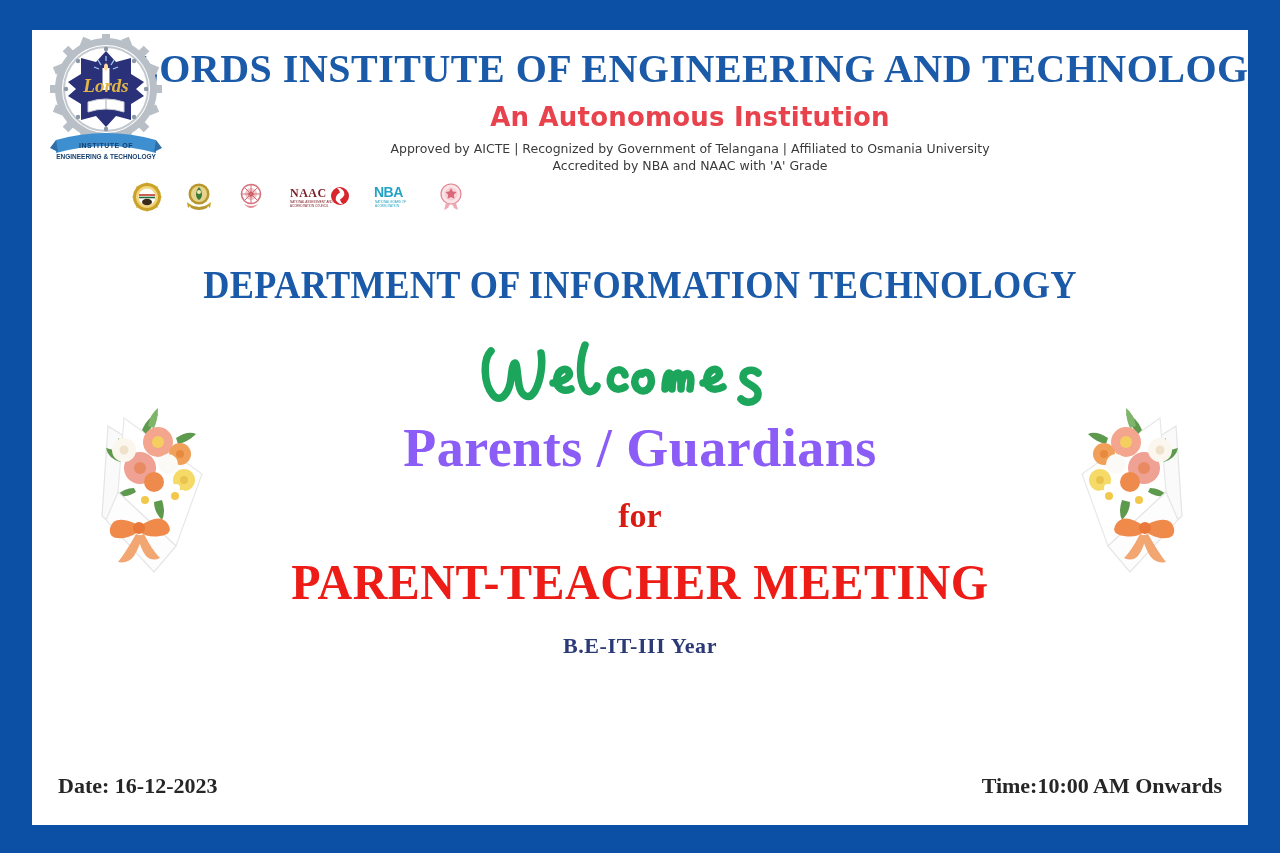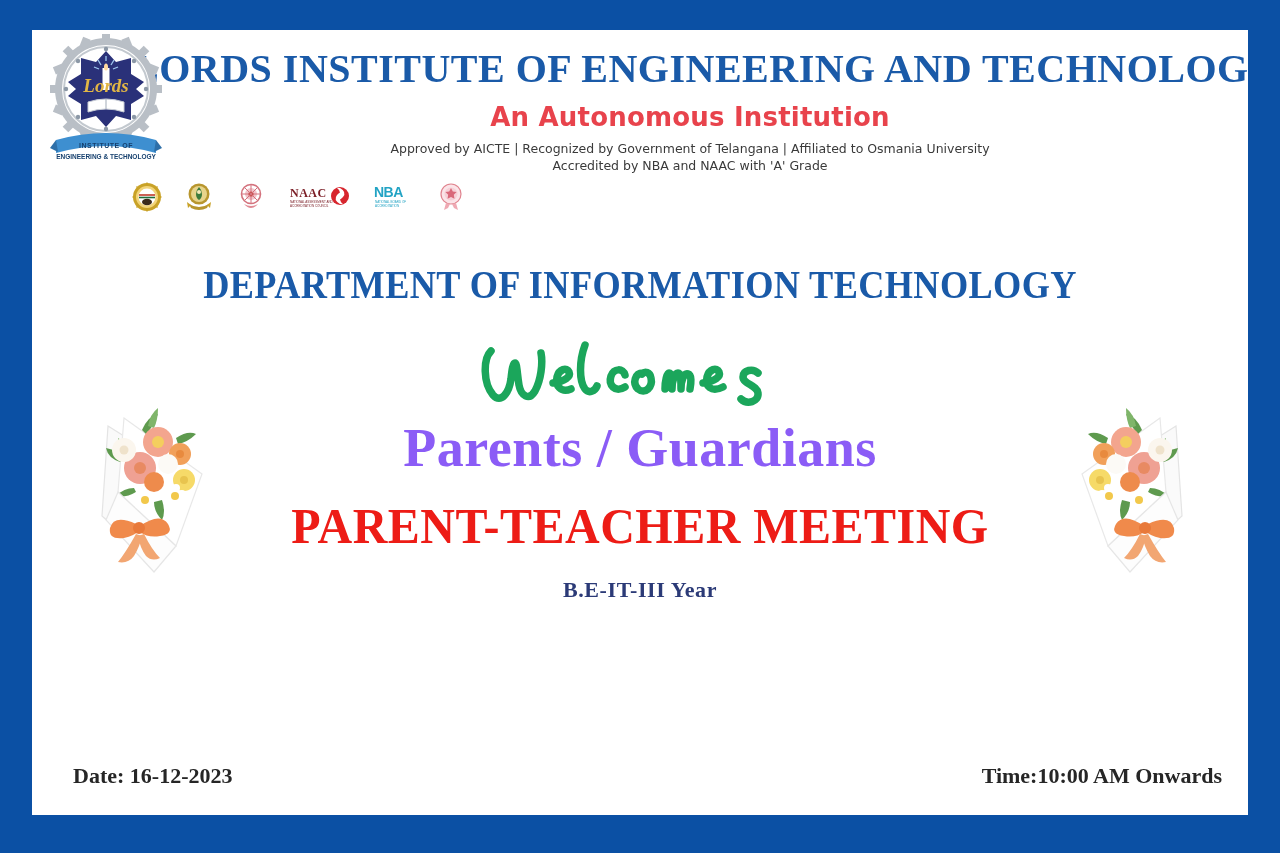--- a/index.html
+++ b/index.html
@@ -14,21 +14,21 @@
   body {
     background: #0B50A4;
     font-family: "Liberation Serif", "DejaVu Serif", serif;
   }
 
   .banner-frame {
     position: relative;
     width: 1280px;
     height: 853px;
     background: #0B50A4;
-    padding: 30px 32px 38px 32px;
+    padding: 30px 32px 28px 32px;
   }
 
   .banner-panel {
     position: relative;
     width: 100%;
     height: 100%;
     background: #ffffff;
     overflow: hidden;
   }
 
@@ -159,21 +159,21 @@
     position: absolute;
     width: 135px;
     height: 180px;
   }
   .bouquet-left  { left: 52px;  top: 366px; }
   .bouquet-right { right: 48px; top: 366px; transform: scaleX(-1); }
 
   
   .footer-row {
     position: absolute;
-    left: 15px;
+    left: 0;
     right: 0;
     bottom: 26px;
     display: flex;
     align-items: center;
     justify-content: space-between;
     padding: 0 26px 0 26px;
     font-family: "Liberation Serif", "DejaVu Serif", serif;
     font-weight: bold;
     font-size: 22px;
     color: #262626;
@@ -372,20 +372,21 @@
 
           <path d="M283 40 C278 35 268 37 268 44 C268 51 282 52 283 60 C284 69 272 72 266 66"></path>
         </g>
       </svg>
     </div>
 
     <div class="main-body">
 
       <div class="parents-line">Parents / Guardians</div>
 
+      <div class="for-line">for</div>
 
       <div class="ptm-line">PARENT-TEACHER MEETING</div>
 
       <div class="year-line">B.E-IT-III Year</div>
     </div>
 
     <div class="bouquet bouquet-left">
       <svg width="135" height="180" viewBox="0 0 135 180">
 
         <path d="M24 30 L110 84 L74 170 L18 120 Z" fill="#FAFAFA" stroke="#E4E4E4" stroke-width="1.2"></path>

